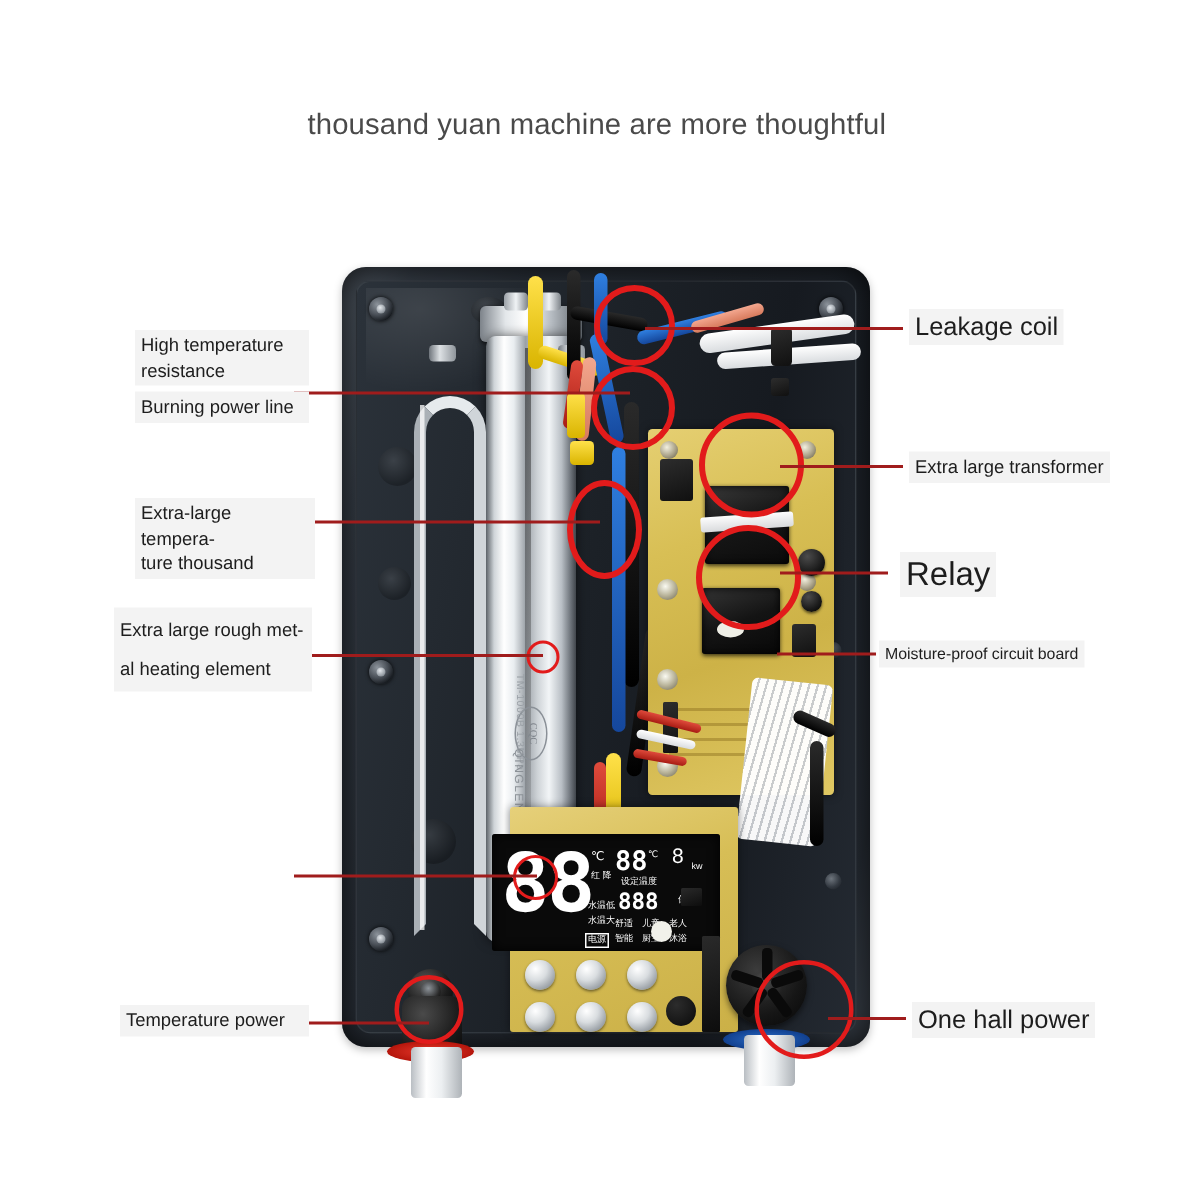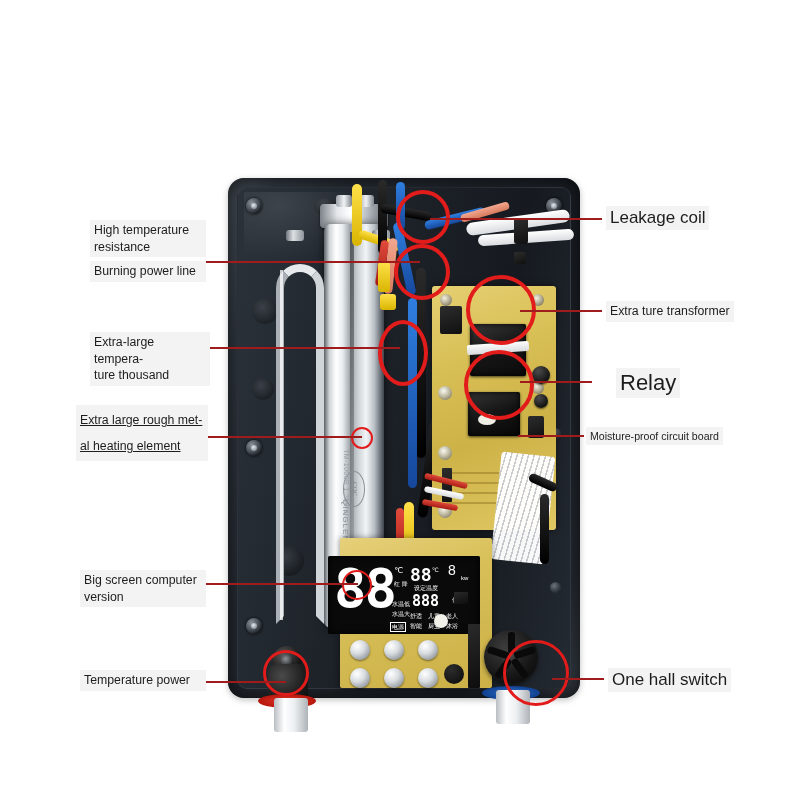--- a/index.html
+++ b/index.html
@@ -11,21 +11,21 @@
   .heading{position:absolute;left:205px;top:62px;width:430px;
            font-size:19.5px;line-height:42px;color:#4a4a4a;letter-spacing:.1px;}
   .heading span{display:block;}
 
   
   .lbl{position:absolute;background:#f3f3f3;color:#1d1d1d;
        font-size:12.3px;line-height:16.5px;padding:2px 4px;white-space:pre-line;}
   .lbl.big{font-size:17px;line-height:20px;background:#f3f3f3;}
   .lbl.xbig{font-size:22px;line-height:26px;}
   .lbl.sm{font-size:10.6px;line-height:14px;}
-  .lbl.sp{line-height:26px;text-decoration:underline;}
+  .lbl.sp{line-height:26px;}
 
   
   .lead{position:absolute;height:2px;background:#a01c1c;}
 
   
   .ring{position:absolute;border:4px solid #e21b1b;border-radius:50%;}
   .ring.thin{border-width:3px;}
   .ring.tiny{border-width:2.5px;}
 
   
@@ -159,20 +159,21 @@
     background:radial-gradient(circle at 38% 32%,#5a5a5a,#1d1d1d 55%,#000);}
   .sensor u{position:absolute;left:8px;top:8px;width:14px;height:14px;border-radius:50%;
     background:radial-gradient(circle at 40% 35%,#8e949a,#2a2a2a 60%,#000);}
 </style>
 </head>
 <body>
 
 <div id="stage">
 
   <div class="heading">
+    <span>thousand yuan machine are more thoughtful</span>
   </div>
 
   <div id="photo">
 
     <div class="casing"></div>
 
     <div class="bolt" style="left:18px;top:20px">
         <i></i>
       </div>
     <div class="bolt" style="left:318px;top:20px">
@@ -340,23 +341,21 @@
   <div class="lead" style="left:518px;top:435px;width:66px"></div>
   <div class="lead" style="left:552px;top:678px;width:52px"></div>
 
   <div class="lbl" style="left:90px;top:220px;width:108px">High temperature
 resistance</div>
   <div class="lbl" style="left:90px;top:261px;width:108px">Burning power line</div>
   <div class="lbl" style="left:90px;top:332px;width:112px">Extra-large tempera-
 ture thousand</div>
   <div class="lbl sp" style="left:76px;top:405px;width:124px">Extra large rough met-
 al heating element</div>
-  <div class="lbl" style="left:80px;top:570px;width:118px">Big screen computer
-version</div>
   <div class="lbl" style="left:80px;top:670px;width:118px">Temperature power</div>
 
   <div class="lbl big" style="left:606px;top:206px">Leakage coil</div>
-  <div class="lbl" style="left:606px;top:301px">Extra ture transformer</div>
-  <div class="lbl xbig" style="left:616px;top:368px">Relay</div>
+  <div class="lbl" style="left:606px;top:301px">Extra large transformer</div>
+  <div class="lbl xbig" style="left:600px;top:368px">Relay</div>
   <div class="lbl sm" style="left:586px;top:427px">Moisture-proof circuit board</div>
-  <div class="lbl big" style="left:608px;top:668px">One hall switch</div>
+  <div class="lbl big" style="left:608px;top:668px">One hall power</div>
 
 </div>
 
 </body></html>

